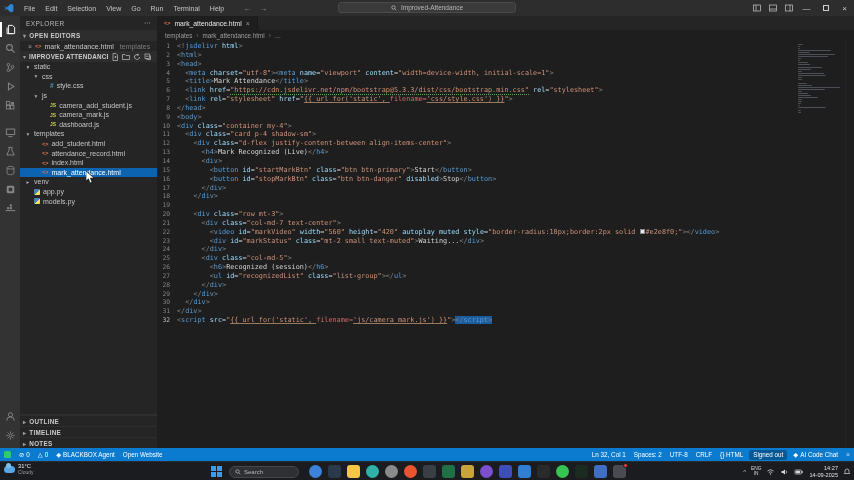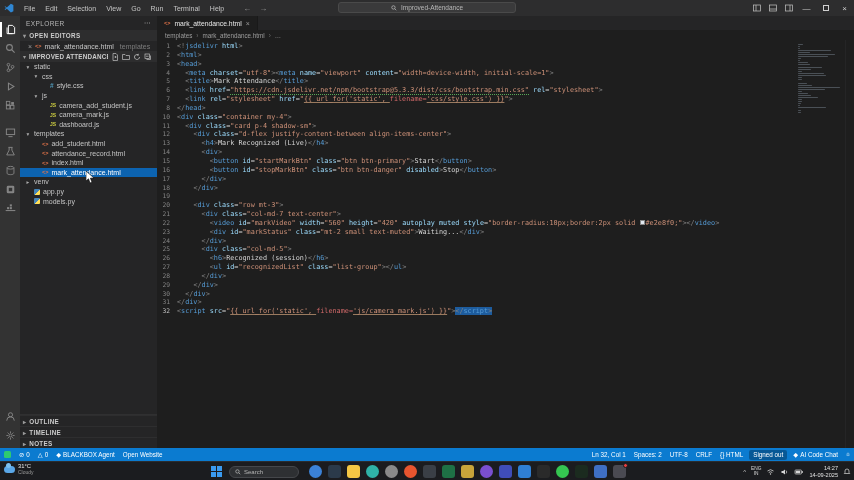--- a/index.html
+++ b/index.html
@@ -390,20 +390,21 @@
       <div class="code-wrap">
         <div id="code-lines">
             <div class="cl"><span class="ln">1</span><span class="ct"><span class="c-p">&lt;!</span><span class="c-t">jsdelivr</span><span class="c-x"> </span><span class="c-a">html</span><span class="c-p">&gt;</span></span></div>
             <div class="cl"><span class="ln">2</span><span class="ct"><span class="c-p">&lt;</span><span class="c-t">html</span><span class="c-p">&gt;</span></span></div>
             <div class="cl"><span class="ln">3</span><span class="ct"><span class="c-p">&lt;</span><span class="c-t">head</span><span class="c-p">&gt;</span></span></div>
             <div class="cl"><span class="ln">4</span><span class="ct"><span class="c-x">  </span><span class="c-p">&lt;</span><span class="c-t">meta</span><span class="c-x"> </span><span class="c-a">charset</span><span class="c-e">=</span><span class="c-s">"utf-8"</span><span class="c-p">&gt;&lt;</span><span class="c-t">meta</span><span class="c-x"> </span><span class="c-a">name</span><span class="c-e">=</span><span class="c-s">"viewport"</span><span class="c-x"> </span><span class="c-a">content</span><span class="c-e">=</span><span class="c-s">"width=device-width, initial-scale=1"</span><span class="c-p">&gt;</span></span></div>
             <div class="cl"><span class="ln">5</span><span class="ct"><span class="c-x">  </span><span class="c-p">&lt;</span><span class="c-t">title</span><span class="c-p">&gt;</span><span class="c-x">Mark Attendance</span><span class="c-p">&lt;/</span><span class="c-t">title</span><span class="c-p">&gt;</span></span></div>
             <div class="cl"><span class="ln">6</span><span class="ct"><span class="c-x">  </span><span class="c-p">&lt;</span><span class="c-t">link</span><span class="c-x"> </span><span class="c-a">href</span><span class="c-e">=</span><span class="c-s c-su">"https://cdn.jsdelivr.net/npm/bootstrap@5.3.3/dist/css/bootstrap.min.css"</span><span class="c-x"> </span><span class="c-a">rel</span><span class="c-e">=</span><span class="c-s">"stylesheet"</span><span class="c-p">&gt;</span></span></div>
             <div class="cl"><span class="ln">7</span><span class="ct"><span class="c-x">  </span><span class="c-p">&lt;</span><span class="c-t">link</span><span class="c-x"> </span><span class="c-a">rel</span><span class="c-e">=</span><span class="c-s">"stylesheet"</span><span class="c-x"> </span><span class="c-a">href</span><span class="c-e">=</span><span class="c-s">"</span><span class="c-j">{{ url_for('static', </span><span class="c-jp">filename=</span><span class="c-j">'css/style.css') }}</span><span class="c-s">"</span><span class="c-p">&gt;</span></span></div>
             <div class="cl"><span class="ln">8</span><span class="ct"><span class="c-p">&lt;/</span><span class="c-t">head</span><span class="c-p">&gt;</span></span></div>
+            <div class="cl"><span class="ln">9</span><span class="ct"><span class="c-p">&lt;</span><span class="c-t">body</span><span class="c-p">&gt;</span></span></div>
             <div class="cl"><span class="ln">10</span><span class="ct"><span class="c-p">&lt;</span><span class="c-t">div</span><span class="c-x"> </span><span class="c-a">class</span><span class="c-e">=</span><span class="c-s">"container my-4"</span><span class="c-p">&gt;</span></span></div>
             <div class="cl"><span class="ln">11</span><span class="ct"><span class="c-x">  </span><span class="c-p">&lt;</span><span class="c-t">div</span><span class="c-x"> </span><span class="c-a">class</span><span class="c-e">=</span><span class="c-s">"card p-4 shadow-sm"</span><span class="c-p">&gt;</span></span></div>
             <div class="cl"><span class="ln">12</span><span class="ct"><span class="c-x">    </span><span class="c-p">&lt;</span><span class="c-t">div</span><span class="c-x"> </span><span class="c-a">class</span><span class="c-e">=</span><span class="c-s">"d-flex justify-content-between align-items-center"</span><span class="c-p">&gt;</span></span></div>
             <div class="cl"><span class="ln">13</span><span class="ct"><span class="c-x">      </span><span class="c-p">&lt;</span><span class="c-t">h4</span><span class="c-p">&gt;</span><span class="c-x">Mark Recognized (Live)</span><span class="c-p">&lt;/</span><span class="c-t">h4</span><span class="c-p">&gt;</span></span></div>
             <div class="cl"><span class="ln">14</span><span class="ct"><span class="c-x">      </span><span class="c-p">&lt;</span><span class="c-t">div</span><span class="c-p">&gt;</span></span></div>
             <div class="cl"><span class="ln">15</span><span class="ct"><span class="c-x">        </span><span class="c-p">&lt;</span><span class="c-t">button</span><span class="c-x"> </span><span class="c-a">id</span><span class="c-e">=</span><span class="c-s">"startMarkBtn"</span><span class="c-x"> </span><span class="c-a">class</span><span class="c-e">=</span><span class="c-s">"btn btn-primary"</span><span class="c-p">&gt;</span><span class="c-x">Start</span><span class="c-p">&lt;/</span><span class="c-t">button</span><span class="c-p">&gt;</span></span></div>
             <div class="cl"><span class="ln">16</span><span class="ct"><span class="c-x">        </span><span class="c-p">&lt;</span><span class="c-t">button</span><span class="c-x"> </span><span class="c-a">id</span><span class="c-e">=</span><span class="c-s">"stopMarkBtn"</span><span class="c-x"> </span><span class="c-a">class</span><span class="c-e">=</span><span class="c-s">"btn btn-danger"</span><span class="c-x"> </span><span class="c-a">disabled</span><span class="c-p">&gt;</span><span class="c-x">Stop</span><span class="c-p">&lt;/</span><span class="c-t">button</span><span class="c-p">&gt;</span></span></div>
             <div class="cl"><span class="ln">17</span><span class="ct"><span class="c-x">      </span><span class="c-p">&lt;/</span><span class="c-t">div</span><span class="c-p">&gt;</span></span></div>
             <div class="cl"><span class="ln">18</span><span class="ct"><span class="c-x">    </span><span class="c-p">&lt;/</span><span class="c-t">div</span><span class="c-p">&gt;</span></span></div>
             <div class="cl"><span class="ln">19</span><span class="ct"></span></div>

